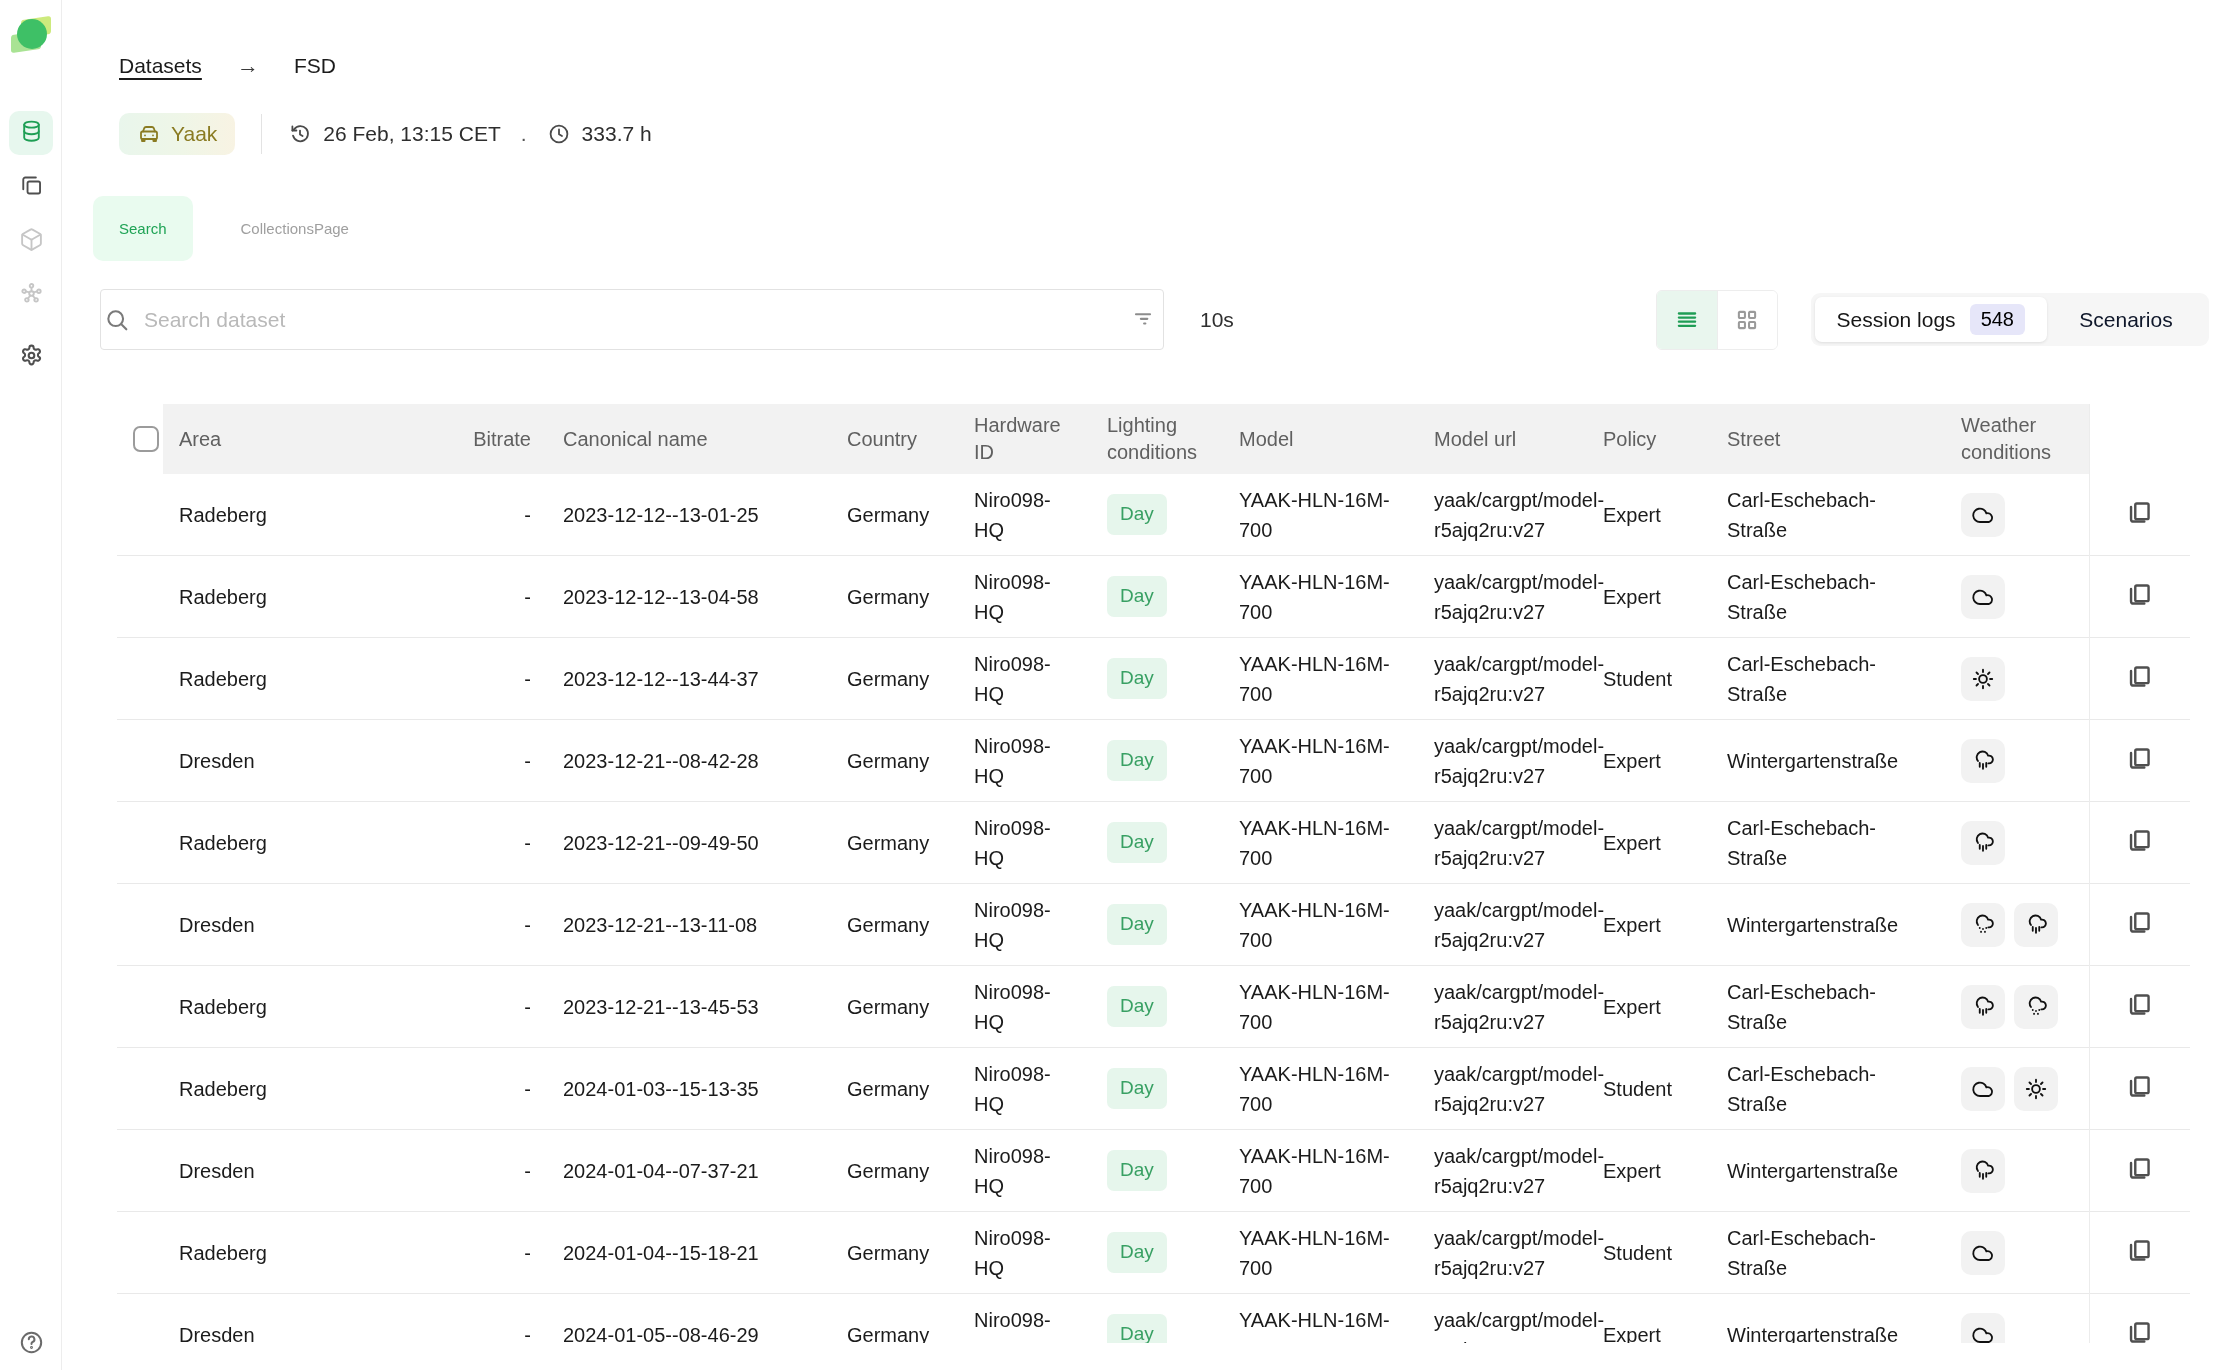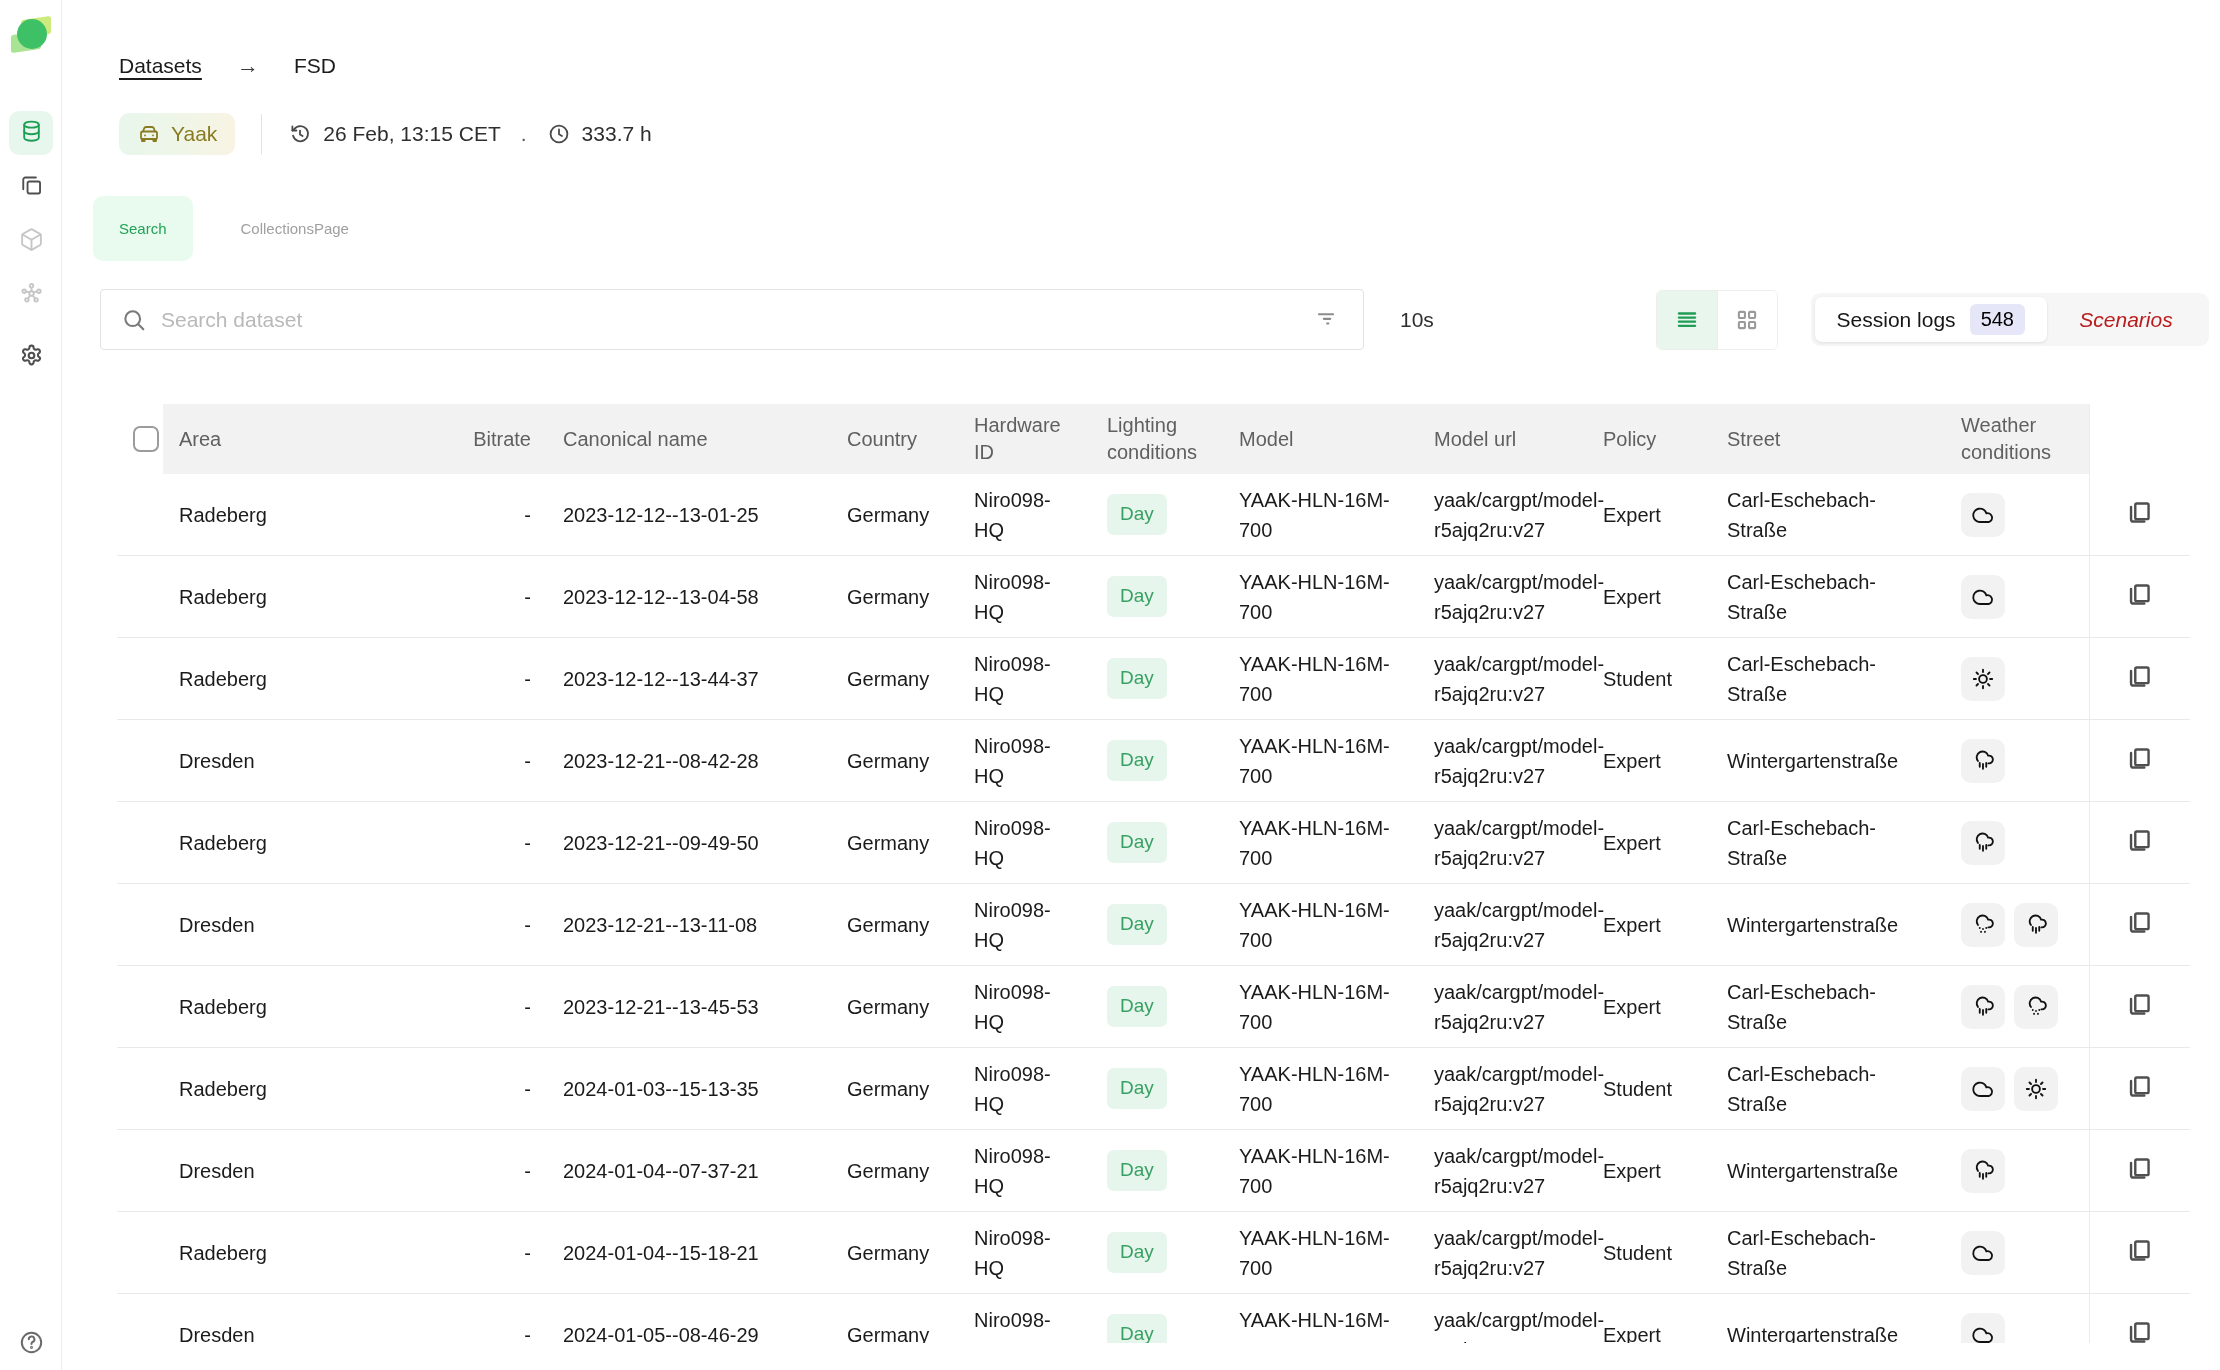--- a/index.html
+++ b/index.html
@@ -42,43 +42,43 @@
   .meta-item { display:flex; align-items:center; gap:11px; font-size:21px; color:#2e2e2e; }
   .meta-item svg { width:24px; height:24px; color:#4a4a4a; }
   .meta-dot { margin:0 20px; color:#555; font-size:21px; }
 
   .tabs { margin-top:41px; margin-left:-26px; display:flex; align-items:center; gap:22px; }
   .tab { height:65px; display:flex; align-items:center; padding:0 26px;
          font-size:15px; border-radius:10px; color:#9f9f9f; cursor:pointer; }
   .tab.active { background:#e9fbef; color:#1fa355; }
 
   .toolbar { margin-top:28px; margin-left:-19px; display:flex; align-items:center; width:2109px; }
-  .searchbox { width:1264px; height:61px; border:1px solid #e2e2e2; border-radius:4px;
-               display:flex; align-items:center; padding:0 20px; gap:14px; background:#fff; }
+  .searchbox { width:1064px; height:61px; border:1px solid #e2e2e2; border-radius:4px;
+               display:flex; align-items:center; padding:0 3px; gap:14px; background:#fff; }
   .searchbox svg.mag { width:26px; height:26px; color:#7a7a7a; flex:none; }
   .searchbox input { border:none; outline:none; flex:1; font-size:21px;
                      font-family:"Liberation Sans",sans-serif; color:#333; }
   .searchbox input::placeholder { color:#b9b9b9; }
   .filter-btn { width:30px; height:30px; color:#8c8c8c; cursor:pointer; flex:none; }
   .filter-btn svg { width:26px; height:26px; }
   .dur { margin-left:36px; font-size:21px; color:#2f2f2f; }
 
   .view-toggle { margin-left:auto; display:flex; border:1px solid #ededed; border-radius:6px; overflow:hidden; }
   .vt-btn { width:60px; height:58px; display:flex; align-items:center; justify-content:center;
             background:#fff; color:#9a9a9a; cursor:pointer; }
   .vt-btn + .vt-btn { border-left:1px solid #ededed; }
   .vt-btn.active { background:#e9f6ee; color:#1f9d55; }
   .vt-btn svg { width:26px; height:26px; }
 
   .segmented { margin-left:33px; height:53px; background:#f6f6f6; border-radius:9px;
                display:flex; align-items:center; padding:4px; }
   .seg { height:45px; display:flex; align-items:center; justify-content:center;
          padding:0 22px; border-radius:7px; font-size:21px; cursor:pointer; }
   .seg.active { background:#fff; color:#161616; box-shadow:0 1px 3px rgba(0,0,0,.10); gap:14px; }
-  .seg.inactive { color:#b91c1c; width:158px;font-style:italic; }
+  .seg.inactive { color:#0f172a; width:158px; }
   .count-badge { background:#e6e6f9; color:#000000; font-size:20px; border-radius:6px;
                  padding:4px 11px; }
 
   
   .table-viewport { margin-top:54px; margin-left:-2px; height:939px; overflow:hidden; }
   table { border-collapse:collapse; table-layout:fixed; width:2073px; }
   col.c-select  { width:46px; }
   col.c-area    { width:237px; }
   col.c-bitrate { width:147px; }
   col.c-canon   { width:284px; }

